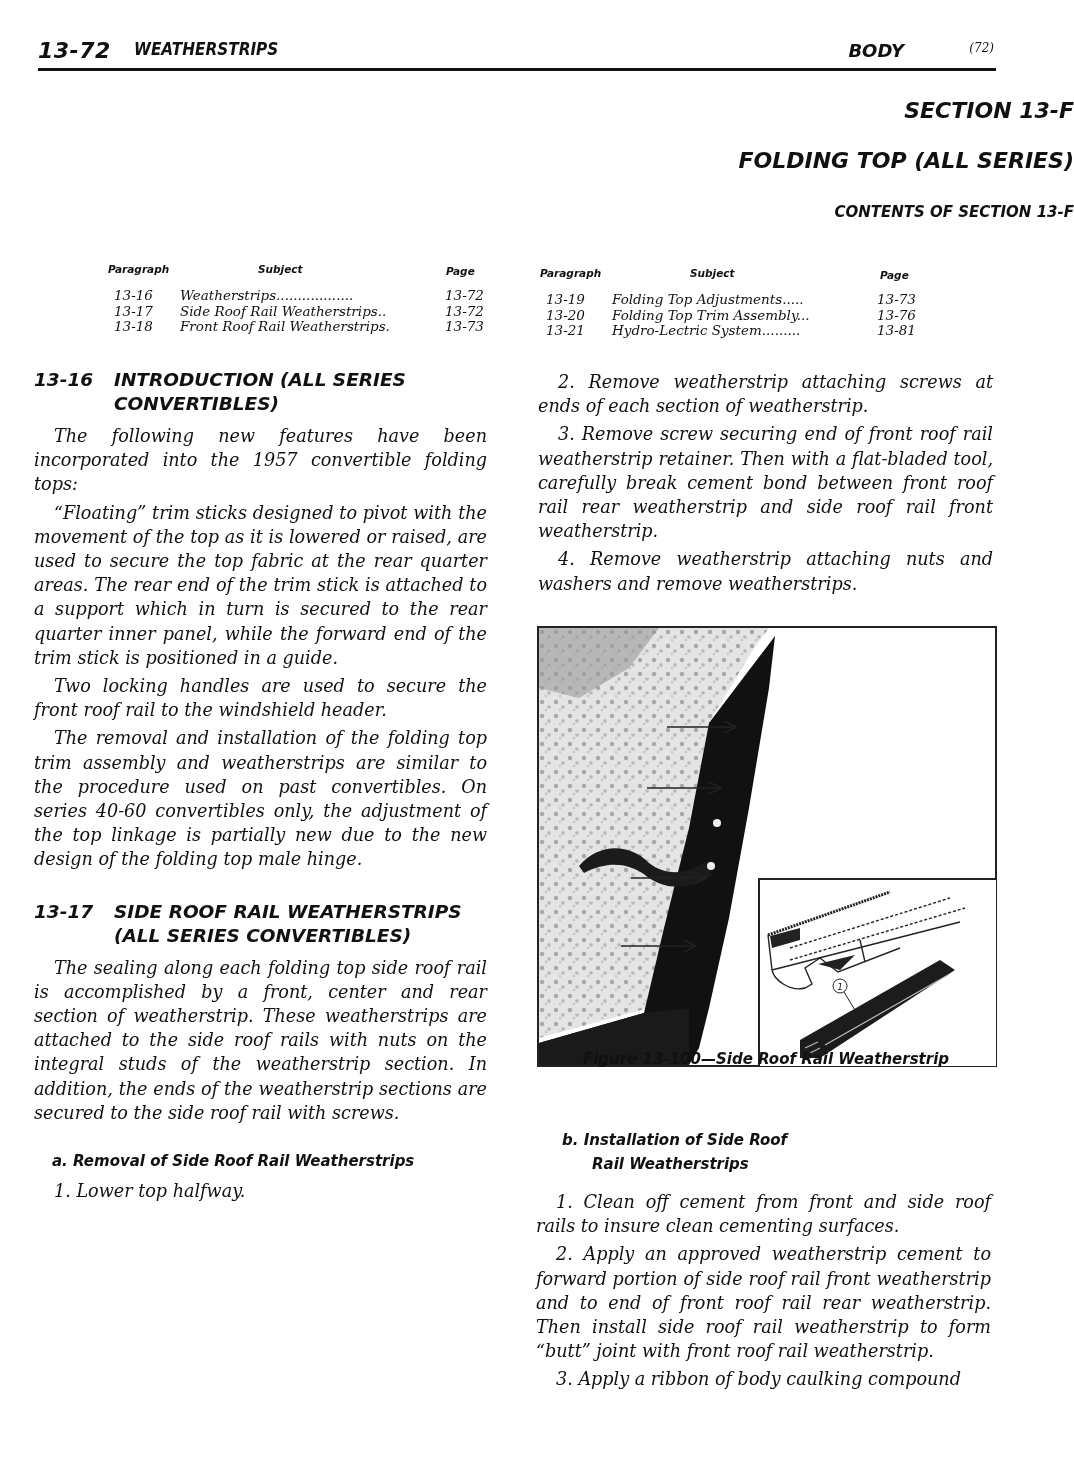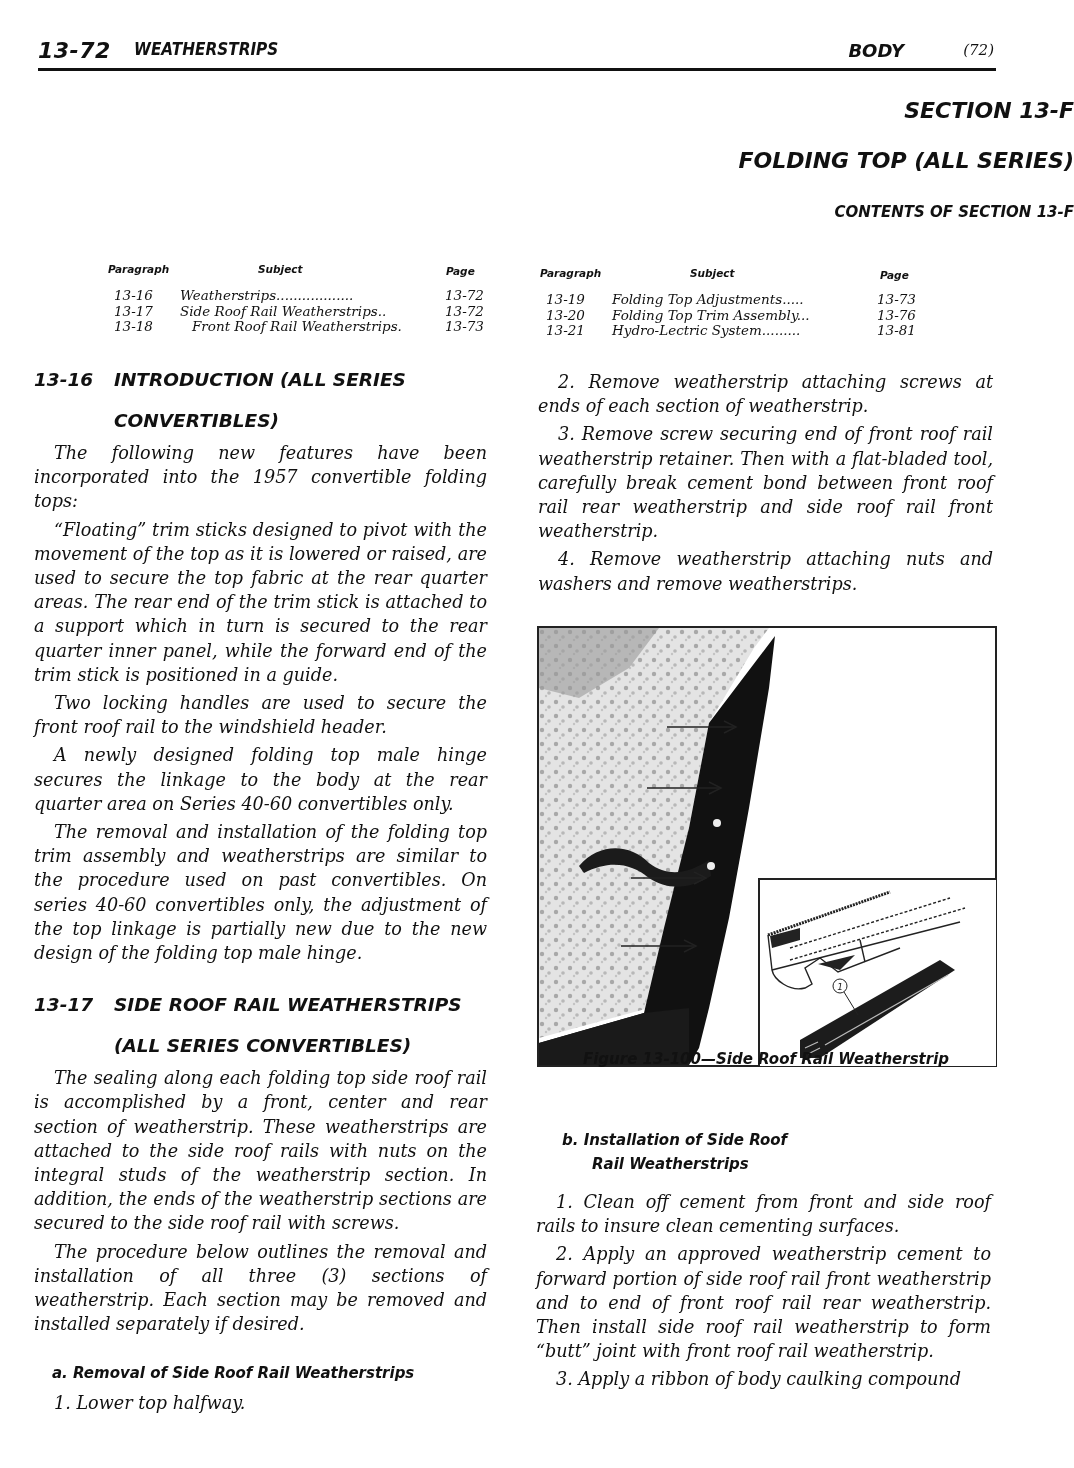--- a/index.html
+++ b/index.html
@@ -3,39 +3,39 @@
 <meta charset="utf-8">
 <style>
   html, body { margin: 0; padding: 0; background: #ffffff; }
   body { width: 1074px; height: 1468px; position: relative; overflow: hidden; color: #111; font-family: "DejaVu Serif", serif; }
   .abs { position: absolute; font-style: italic; }
 
   .running-head { left: 38px; top: 34px; width: 958px; height: 34px; border-bottom: 3px solid #111; }
   .rh-num { position: absolute; left: 0; top: 4px; font-family: "DejaVu Sans", sans-serif; font-weight: 800; font-size: 22px; letter-spacing: 0.5px; }
   .rh-title { position: absolute; left: 96px; top: 5px; font-family: "DejaVu Sans", sans-serif; font-weight: 700; font-size: 17px; transform: scaleX(0.9); transform-origin: left; }
   .rh-body { position: absolute; right: 92px; top: 6px; font-family: "DejaVu Sans", sans-serif; font-weight: 800; font-size: 18px; }
-  .rh-page { position: absolute; right: 2px; top: 7px; font-family: "DejaVu Serif", serif; font-size: 15px; }
+  .rh-page { position: absolute; right: 2px; top: 7px; font-family: "DejaVu Serif", serif; font-size: 12px; }
 
   .center { left: 0; width: 1074px; text-align: right; font-family: "DejaVu Sans", sans-serif; font-weight: 800; }
   .sec-title { top: 98px; font-size: 22px; }
   .sec-sub { top: 148px; font-size: 22px; }
   .contents-h { top: 203px; font-size: 15px; }
 
   .toc { font-family: "DejaVu Serif", serif; font-size: 13.5px; line-height: 15px; }
   .toc .hdr { font-family: "DejaVu Sans", sans-serif; font-weight: 700; font-size: 10.5px; position: absolute; }
   .toc .row { position: absolute; white-space: nowrap; }
   .toc .num { position: absolute; left: 0; }
   .toc .subj { position: absolute; }
   .toc .pg { position: absolute; }
 
   .col { font-size: 17.6px; line-height: 24.2px; text-align: justify; }
   .col p { margin: 0 0 4px 0; text-indent: 20px; }
   .h2 { font-family: "DejaVu Sans", sans-serif; font-weight: 800; font-size: 18.5px; line-height: 24px; }
   .h2 .n { display: inline-block; width: 80px; }
-  .h2 .cont { padding-left: 80px; margin-top: 17px; }
+  .h2 .cont { padding-left: 80px; }
   .h3 { font-family: "DejaVu Sans", sans-serif; font-weight: 800; font-size: 15px; line-height: 24px; }
 
   .figure { left: 537px; top: 626px; width: 456px; height: 437px; border: 2px solid #222; background: #fff; overflow: hidden; }
   .fig-caption { left: 537px; top: 1050px; width: 458px; text-align: center; font-family: "DejaVu Sans", sans-serif; font-weight: 800; font-size: 15px; }
   .inset { left: 758px; top: 878px; width: 236px; height: 186px; border: 2px solid #222; border-bottom: none; border-right: none; background: #fff; }
 </style>
 </head>
 <body>
 
 <div class="abs running-head">
@@ -58,21 +58,21 @@
     <span class="subj" style="left:66px;"><span>Weatherstrips</span><span>..................</span></span>
     <span class="pg" style="left:331px;">13-72</span>
   </div>
   <div class="row" style="top:42px; left:6px;">
     <span class="num">13-17</span>
     <span class="subj" style="left:66px;"><span>Side Roof Rail Weatherstrips</span><span>..</span></span>
     <span class="pg" style="left:331px;">13-72</span>
   </div>
   <div class="row" style="top:57px; left:6px;">
     <span class="num">13-18</span>
-    <span class="subj" style="left:78px;"><span>Front Roof Rail Weatherstrips</span><span>.</span></span>
+    <span class="subj" style="left:66px;"><span>Front Roof Rail Weatherstrips</span><span>.</span></span>
     <span class="pg" style="left:331px;">13-73</span>
   </div>
 </div>
 
 <div class="abs toc" style="left:540px; top:266px; width:385px; height:80px;">
   <span class="hdr" style="left:0; top:0;">Paragraph</span>
   <span class="hdr" style="left:150px; top:0;">Subject</span>
   <span class="hdr" style="left:340px; top:2px;">Page</span>
   <div class="row" style="top:26px; left:6px;">
     <span class="num">13-19</span>
@@ -93,30 +93,28 @@
 
 <div class="abs col" style="left:34px; top:368px; width:453px;">
   <div class="h2">
     <span class="n">13-16</span><span>INTRODUCTION  (ALL SERIES</span>
     <div class="cont">CONVERTIBLES)</div>
   </div>
   <div style="height:8px"></div>
   <p>The following new features have been incorporated into the 1957 convertible folding tops:</p>
   <p>“Floating” trim sticks designed to pivot with the movement of the top as it is lowered or raised, are used to secure the top fabric at the rear quarter areas. The rear end of the trim stick is attached to a support which in turn is secured to the rear quarter inner panel, while the forward end of the trim stick is positioned in a guide.</p>
   <p>Two locking handles are used to secure the front roof rail to the windshield header.</p>
-  <p>A newly designed folding top male hinge secures the linkage to the body at the rear quarter area on Series 40-60 convertibles only.</p>
   <p>The removal and installation of the folding top trim assembly and weatherstrips are similar to the procedure used on past convertibles. On series 40-60 convertibles only, the adjustment of the top linkage is partially new due to the new design of the folding top male hinge.</p>
   <div style="height:24px"></div>
   <div class="h2">
     <span class="n">13-17</span><span>SIDE ROOF RAIL WEATHERSTRIPS</span>
     <div class="cont">(ALL SERIES CONVERTIBLES)</div>
   </div>
   <div style="height:8px"></div>
   <p>The sealing along each folding top side roof rail is accomplished by a front, center and rear section of weatherstrip. These weatherstrips are attached to the side roof rails with nuts on the integral studs of the weatherstrip section. In addition, the ends of the weatherstrip sections are secured to the side roof rail with screws.</p>
-  <p>The procedure below outlines the removal and installation of all three (3) sections of weatherstrip. Each section may be removed and installed separately if desired.</p>
   <div style="height:20px"></div>
   <div class="h3" style="padding-left:18px;">a.  Removal of Side Roof Rail Weatherstrips</div>
   <div style="height:6px"></div>
   <p>1. Lower top halfway.</p>
 </div>
 
 <div class="abs col" style="left:538px; top:370px; width:455px;">
   <p>2. Remove weatherstrip attaching screws at ends of each section of weatherstrip.</p>
   <p>3. Remove screw securing end of front roof rail weatherstrip retainer. Then with a flat-bladed tool, carefully break cement bond between front roof rail rear weatherstrip and side roof rail front weatherstrip.</p>
   <p>4. Remove weatherstrip attaching nuts and washers and remove weatherstrips.</p>

